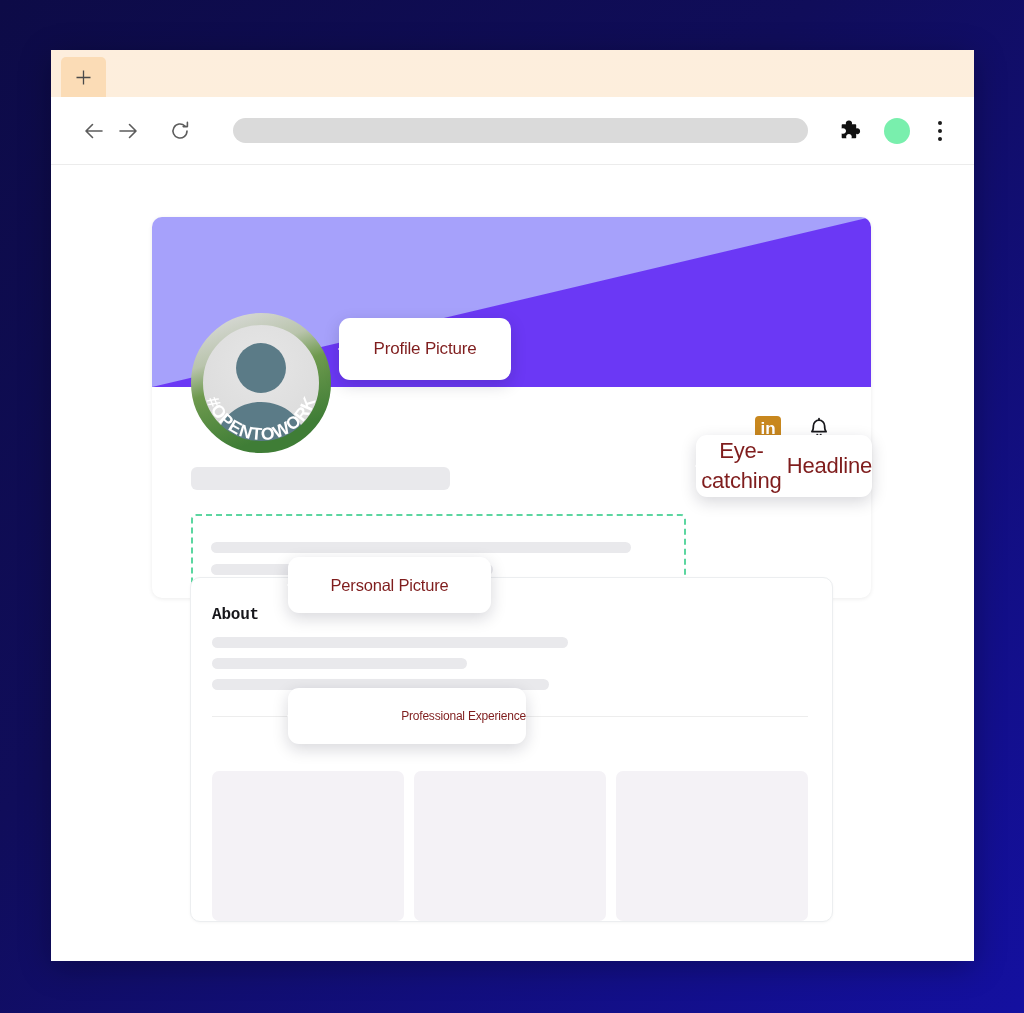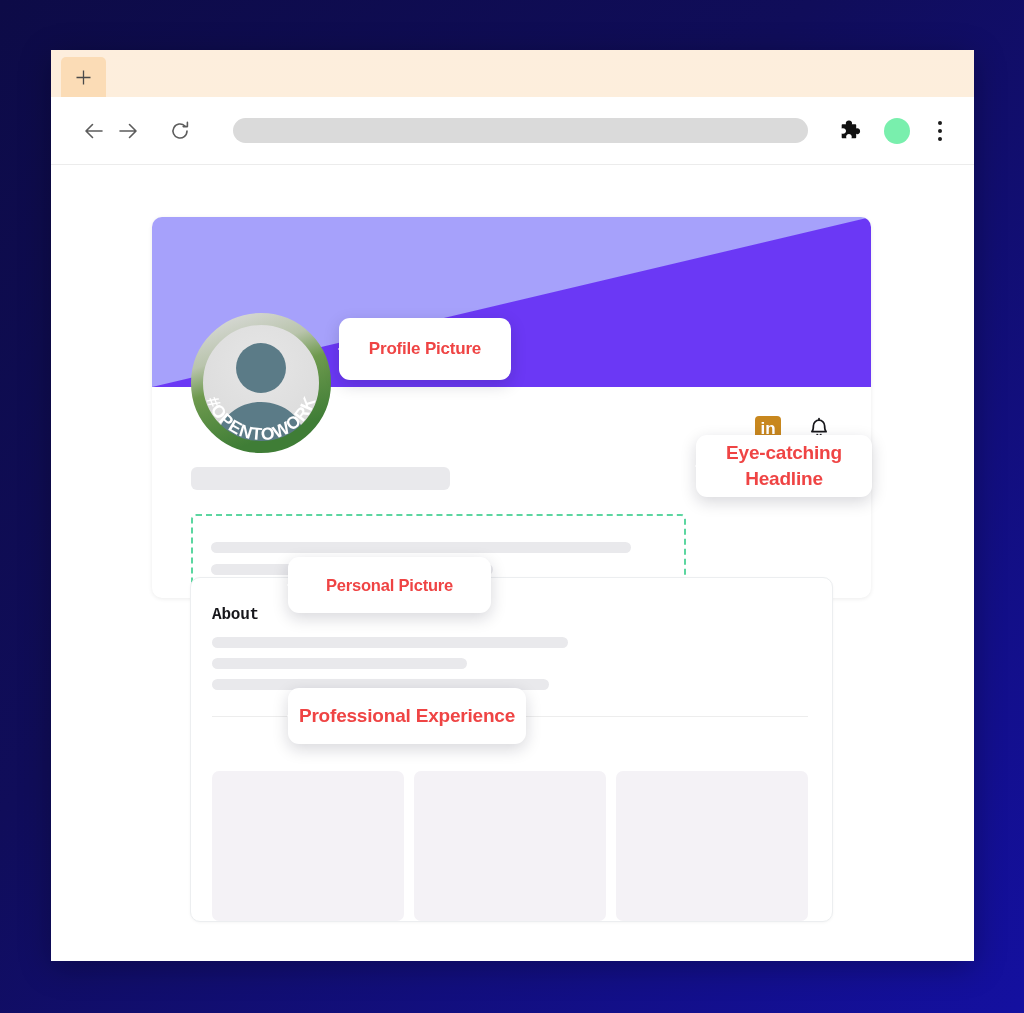--- a/index.html
+++ b/index.html
@@ -141,42 +141,42 @@
   
   .tip {
     position: absolute;
     background: #ffffff;
     border-radius: 11px;
     box-shadow: 0 5px 16px rgba(18,18,40,0.17);
     display: flex;
     align-items: center;
     justify-content: center;
     text-align: center;
-    font-weight: 700;
-    color: #ef4444;
+    font-weight: 400;
+    color: #7f1d1d;
     letter-spacing: -0.2px;
     z-index: 40;
   }
   .tip::before {
     content: "";
     position: absolute;
     left: -1px;
     top: 50%;
     transform: translateY(-50%);
     width: 11px;
     height: 22px;
     background: #ffffff;
     clip-path: polygon(100% 0, 100% 100%, 0 50%);
   }
 
   .tip-profile    { left: 187px; top: 101px; width: 172px; height: 62px; font-size: 17px; }
-  .tip-headline   { left: 645px; top: 270px; width: 176px; height: 62px; font-size: 19px;
-                    line-height: 1.35; flex-direction: column; }
+  .tip-headline   { left: 645px; top: 270px; width: 176px; height: 62px; font-size: 22px;
+                    line-height: 1.35; flex-direction: row; }
   .tip-summary    { left: 237px; top: 392px; width: 203px; height: 56px; font-size: 16.5px; }
-  .tip-experience { left: 237px; top: 523px; width: 238px; height: 56px; font-size: 19px; }
+  .tip-experience { left: 237px; top: 523px; width: 238px; height: 56px; font-size: 12px; justify-content: flex-end; }
 
   
   .card-body { position: relative; padding: 0 40px 0 39px; }
 
   .social-row {
     display: flex;
     justify-content: flex-end;
     align-items: center;
     gap: 26px;
     padding-top: 22px;

